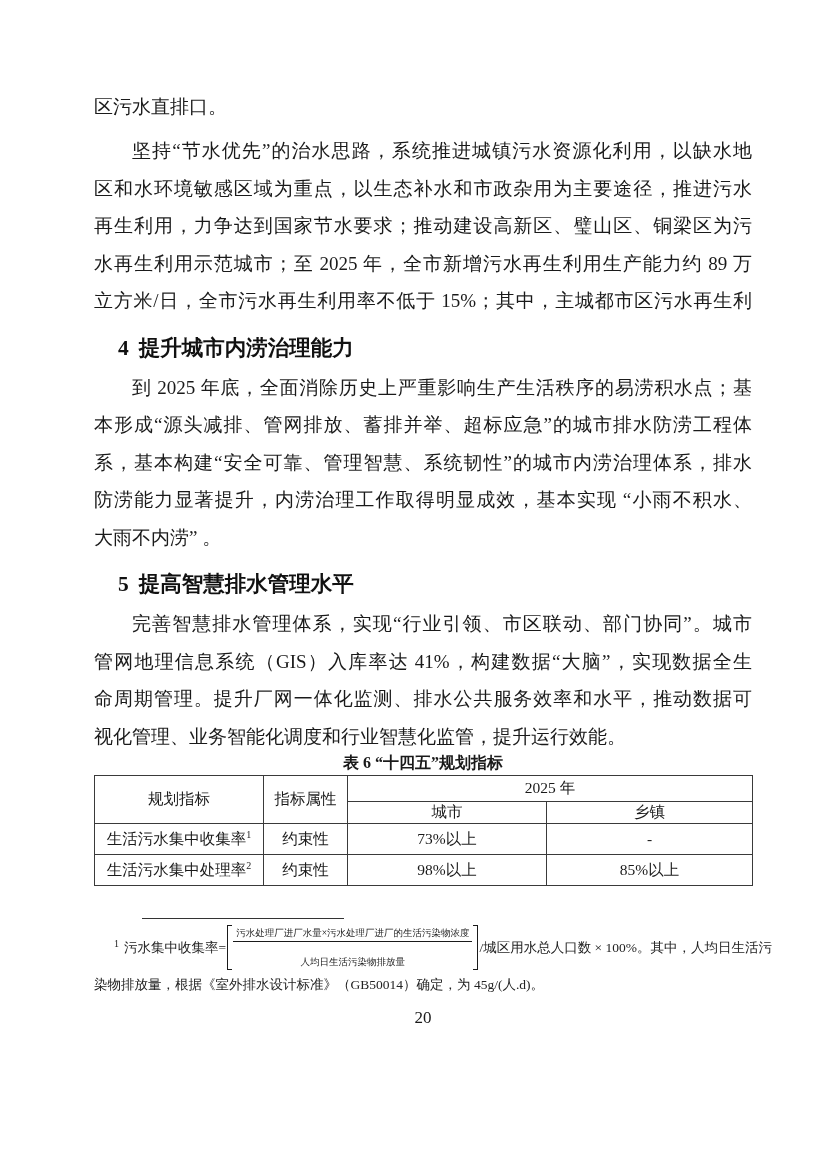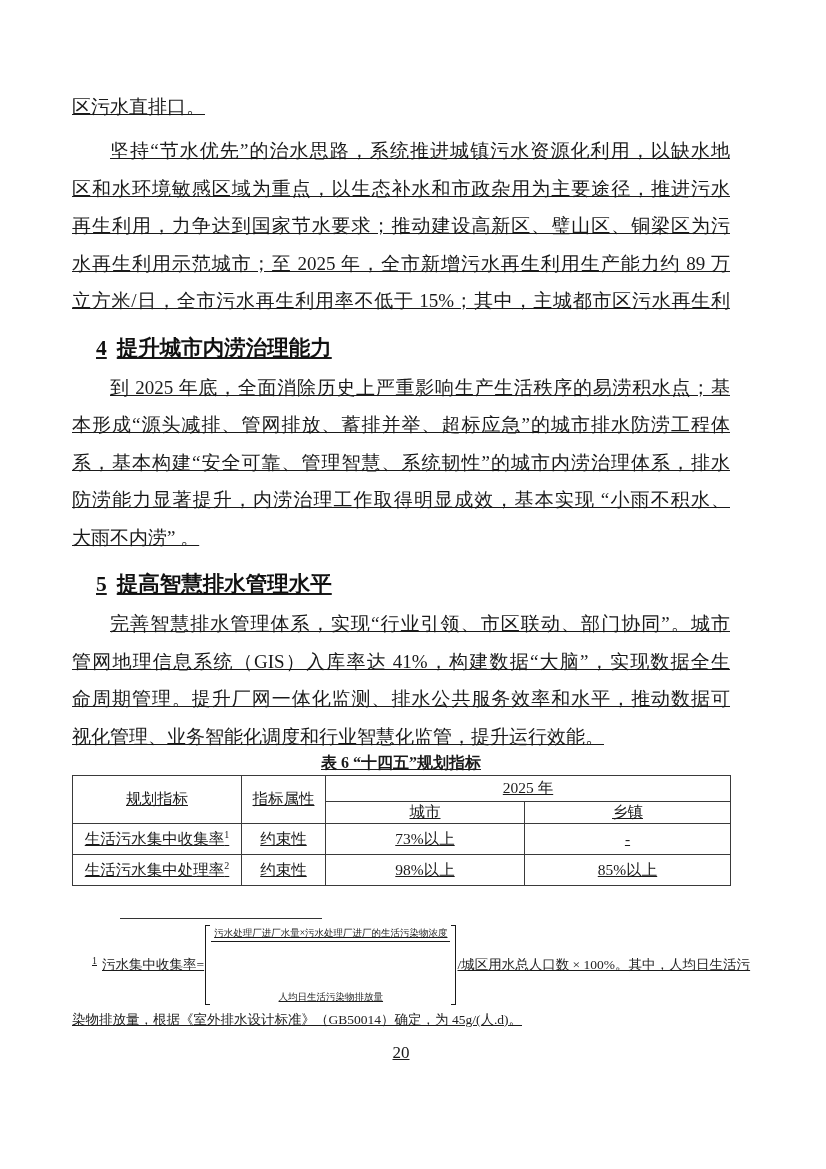--- a/index.html
+++ b/index.html
@@ -13,24 +13,23 @@
   .page {
     position: relative;
     width: 826px;
     height: 1169px;
     background: #ffffff;
     font-family: "Liberation Serif", "DejaVu Serif", serif;
     color: #1a1a1a;
   }
   .content {
     position: absolute;
-    left: 72px;
+    left: 94px;
     top: 0;
     width: 658px;
-    text-decoration: underline;
   }
   .body-line {
     font-size: 19px;
     line-height: 37.5px;
     white-space: nowrap;
     overflow: hidden;
     text-align: justify;
     text-align-last: justify;
   }
   .body-line.last {
@@ -120,21 +119,20 @@
     border-bottom: 1.2px solid #1a1a1a;
   }
   .bkt-l { border-left: 1.4px solid #1a1a1a; margin-right: 1px; }
   .bkt-r { border-right: 1.4px solid #1a1a1a; margin-left: 1px; }
   .frac {
     display: inline-flex;
     flex-direction: column;
     font-size: 9.5px;
     line-height: 15px;
     text-align: center;
-    gap: 35px;
   }
   .frac .num { border-bottom: 1px solid #1a1a1a; padding: 1px 3px 0 3px; }
   .frac .den { padding-top: 13px; }
   .fn-line2 {
     margin-top: 5px;
     line-height: 20px;
   }
   .page-number {
     margin-top: 12px;
     text-align: center;

